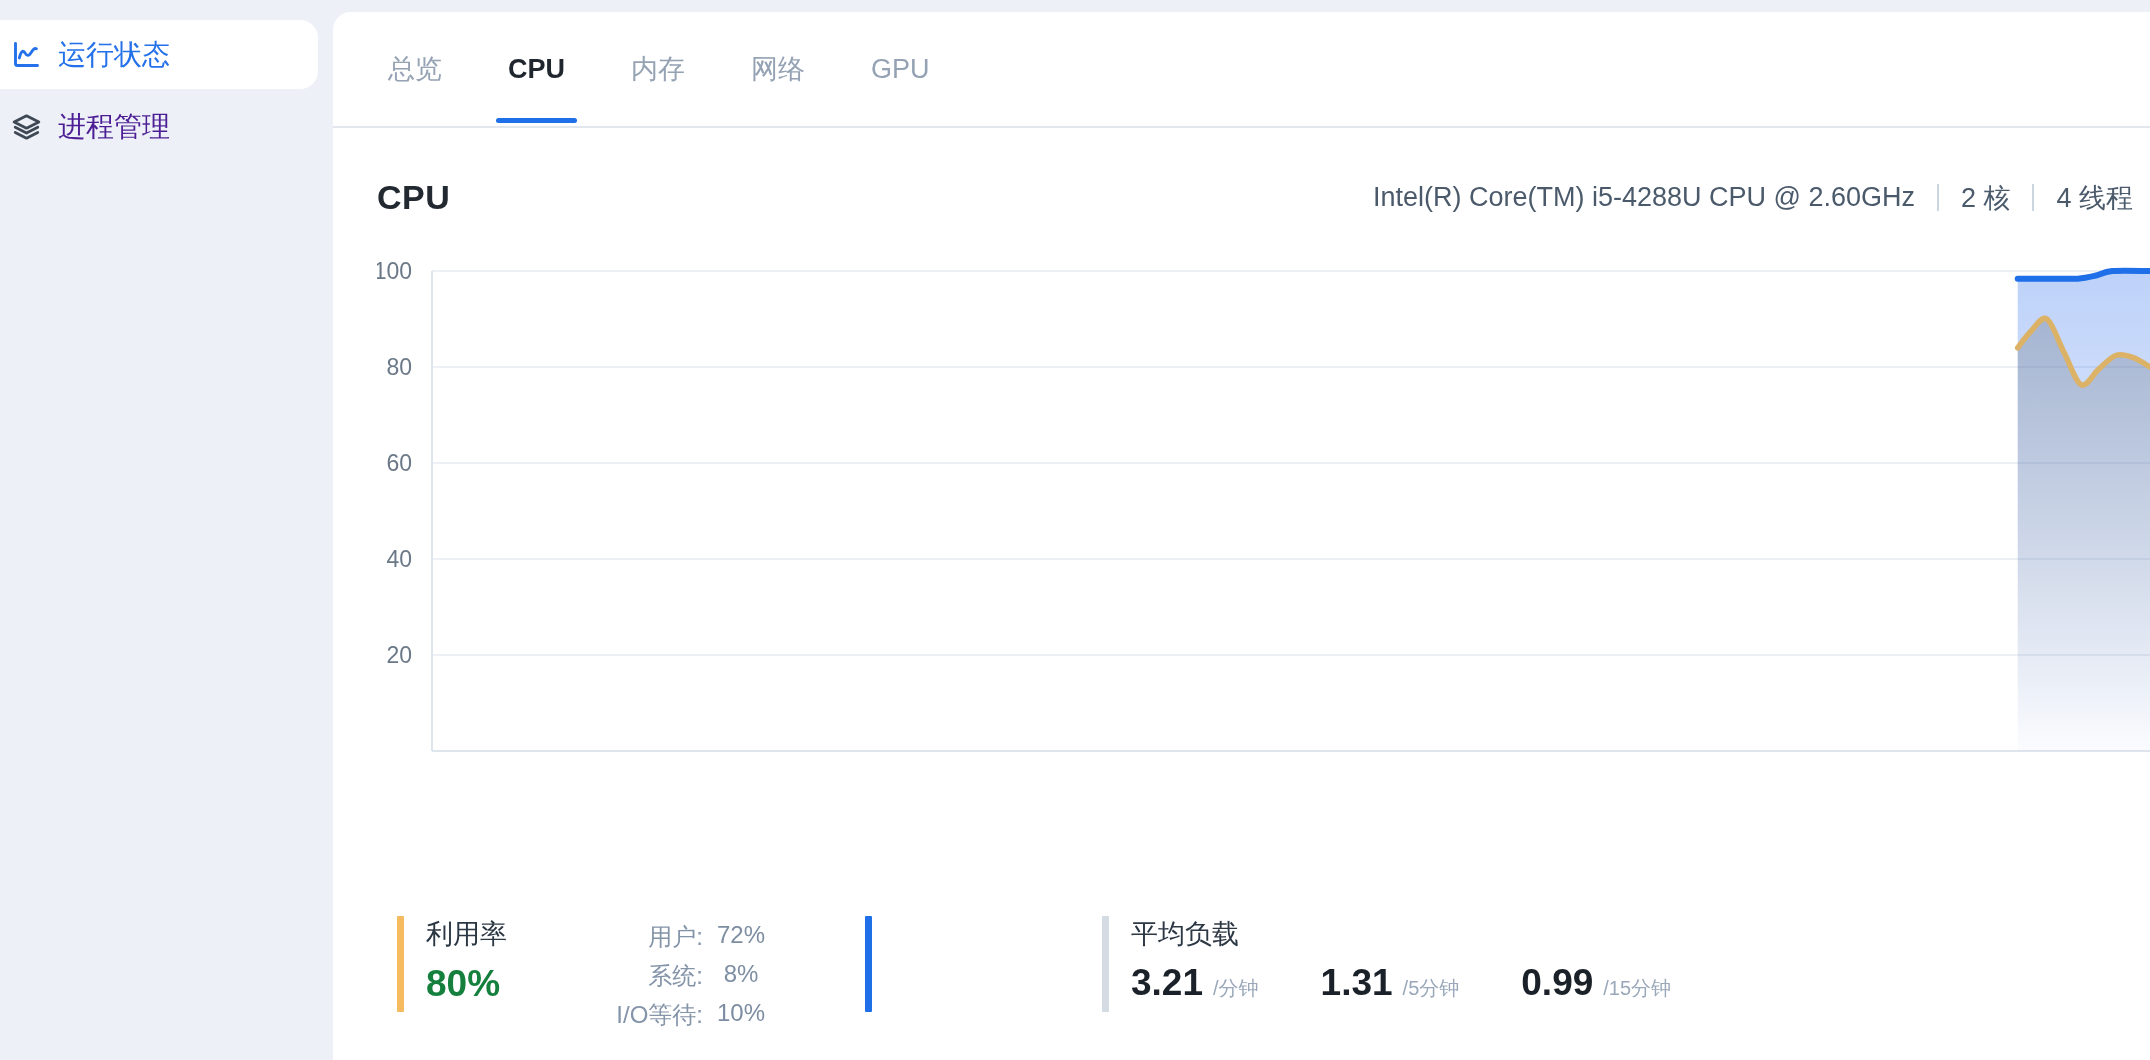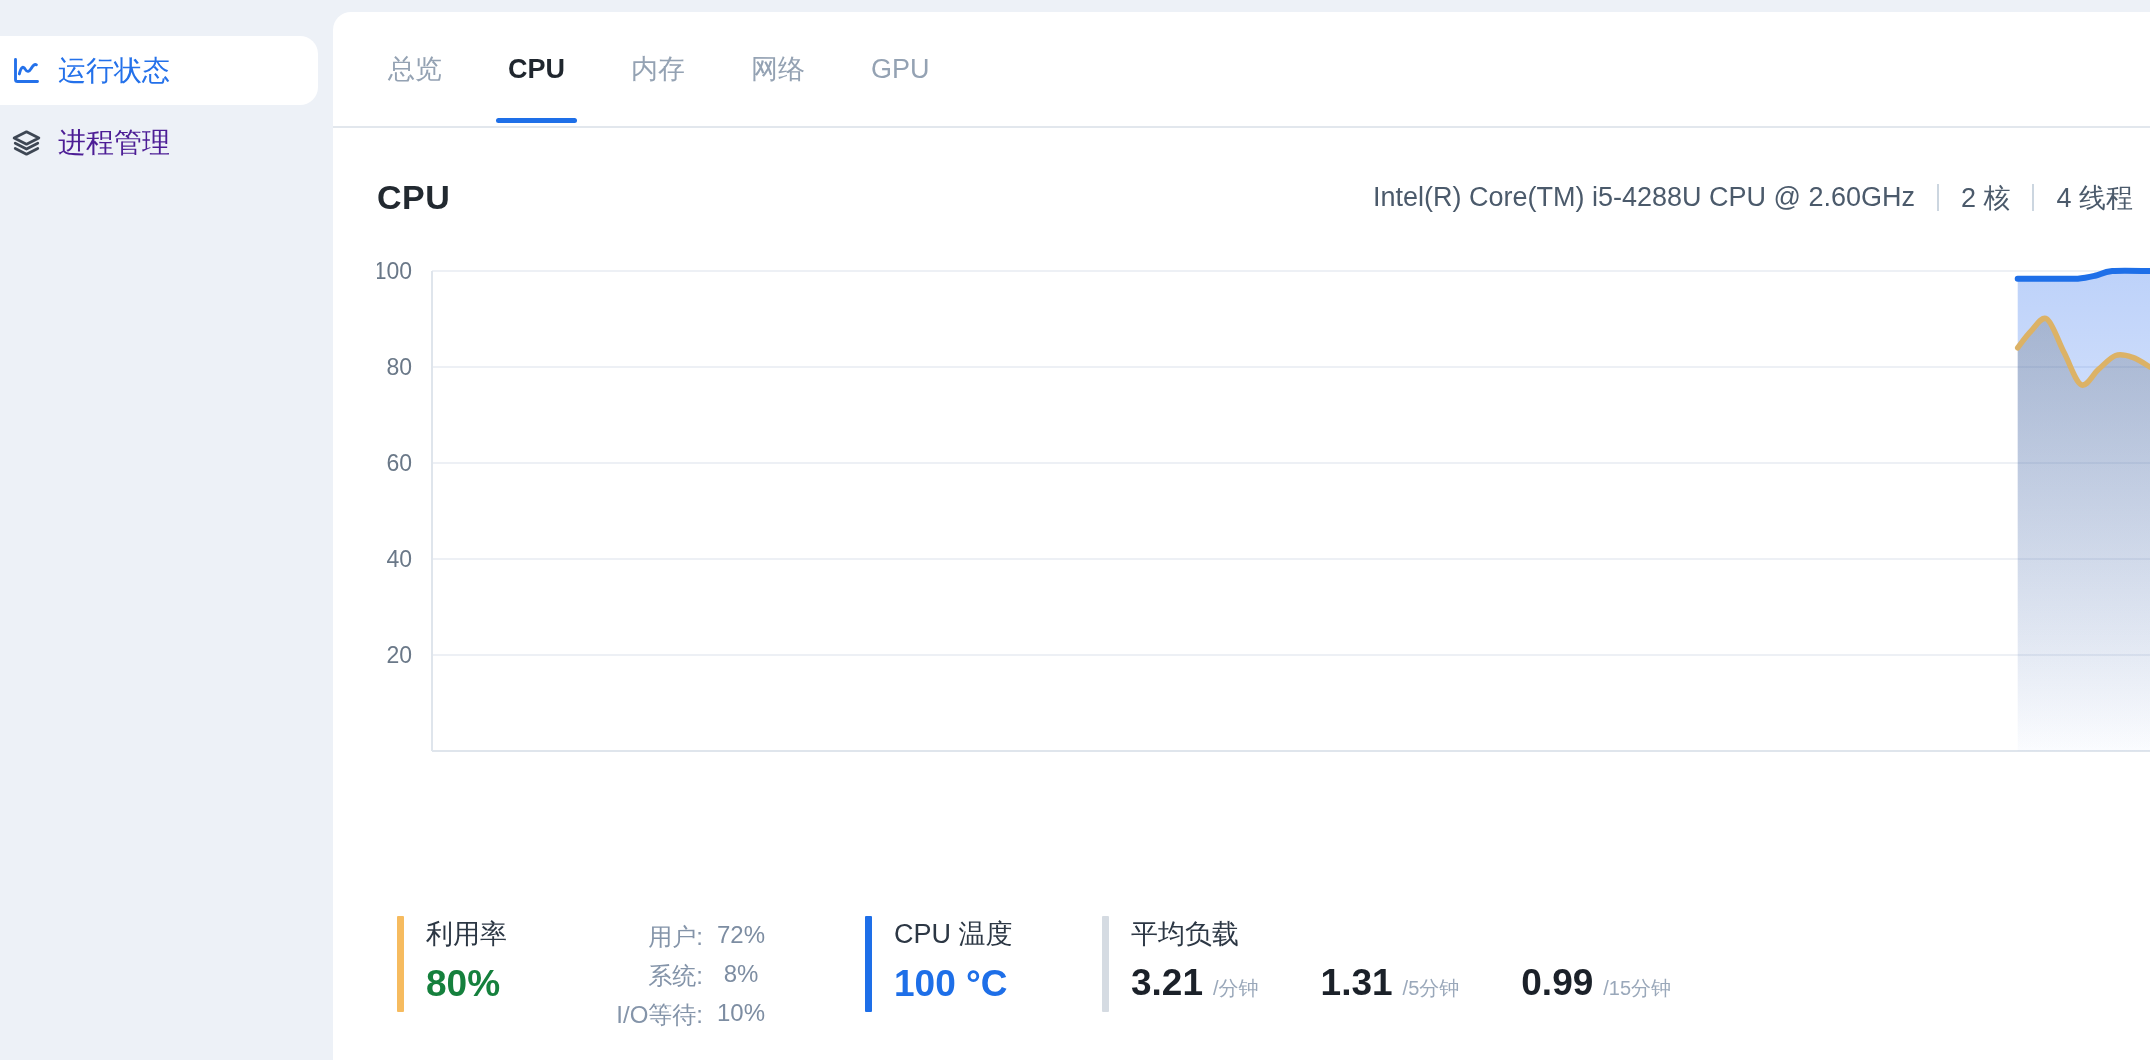--- a/index.html
+++ b/index.html
@@ -1,21 +1,21 @@
 <!DOCTYPE html>
 <html><head>
 <meta charset="utf-8">
 <style>
   * { margin:0; padding:0; box-sizing:border-box; }
   html,body { width:2150px; height:1060px; overflow:hidden;
     font-family:"Liberation Sans", sans-serif; background:#edf1f7; }
 
   
   .sidebar { position:absolute; left:0; top:0; width:287px; height:1060px;
-    background:#edf1f7; padding-top:36px; }
+    background:#edf1f7; padding-top:20px; }
   .side-item { display:flex; align-items:center; height:69px; width:318px;
     padding-left:10px; cursor:pointer; }
   .side-item .icn { width:33px; height:33px; flex:0 0 33px; display:flex;
     align-items:center; justify-content:center; }
   .side-item .icn svg { width:33px; height:33px; }
   .side-item .lbl { margin-left:15px; font-size:28px; color:#4c1d95; }
   .side-item.active { background:#ffffff; border-radius:0 18px 18px 0; }
   .side-item.active .lbl { color:#2471ea; font-weight:400; }
   .side-item.second { height:44px; margin-top:16px; }
 
@@ -167,24 +167,20 @@
         <span class="mv">72%</span>
         <span class="ml">系统:</span>
         <span class="mv">8%</span>
         <span class="ml">I/O等待:</span>
         <span class="mv">10%</span>
       </div>
     </div>
 
     <div class="stat-block temp">
       <div class="accent-bar" style="background: rgb(30, 111, 232);"></div>
-      <div class="stat-body">
-        <div class="stat-label">CPU 温度</div>
-        <div class="stat-value">100 °C</div>
-      </div>
     </div>
 
     <div class="stat-block load">
       <div class="accent-bar" style="background: rgb(213, 219, 226);"></div>
       <div class="stat-body">
         <div class="stat-label">平均负载</div>
         <div class="load-vals">
           <span class="load-item">
             <span class="load-num">3.21</span>
             <span class="load-unit">/分钟</span>

